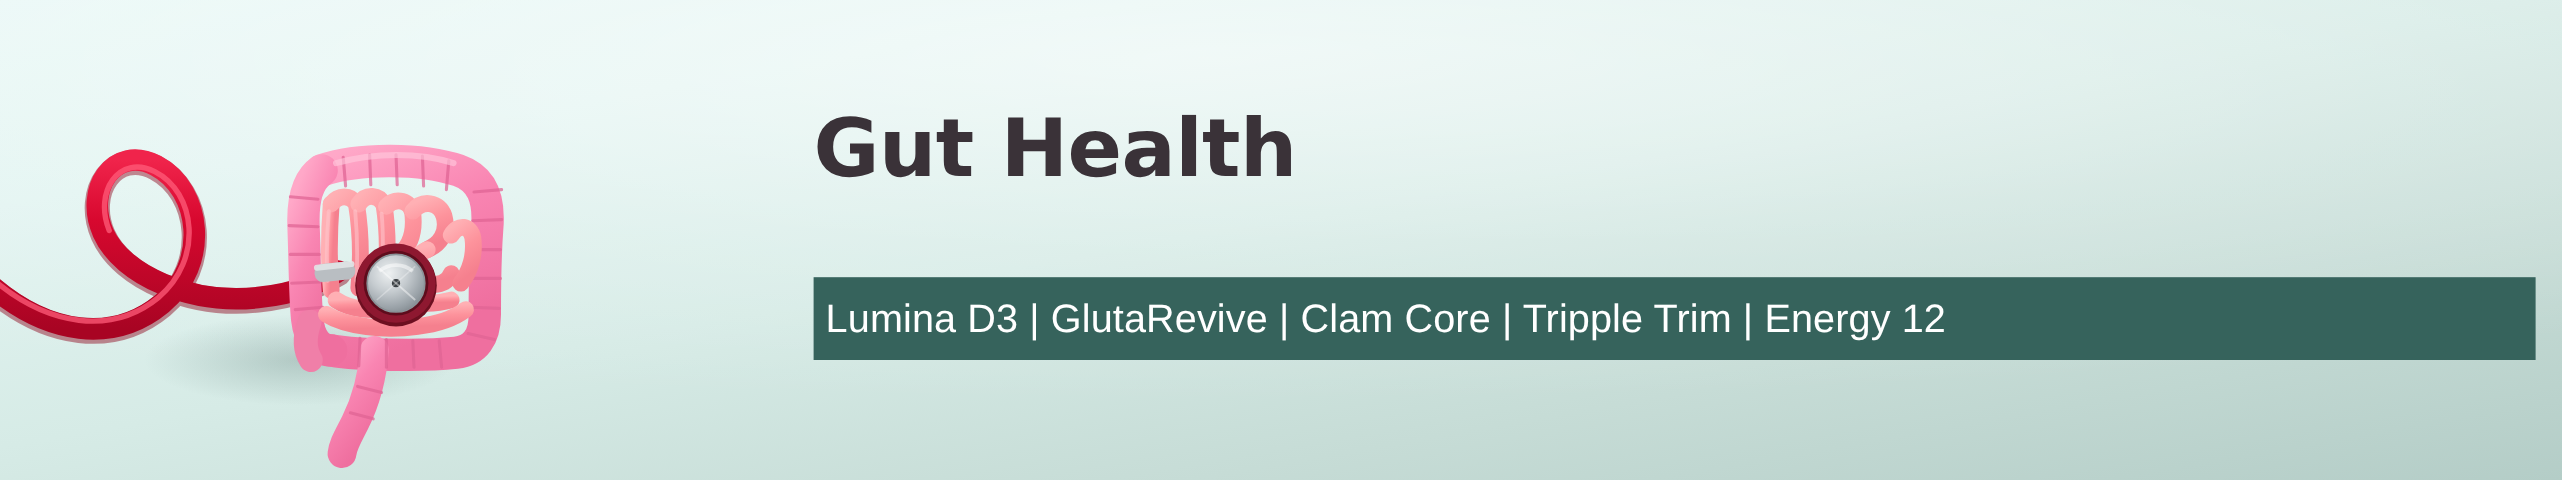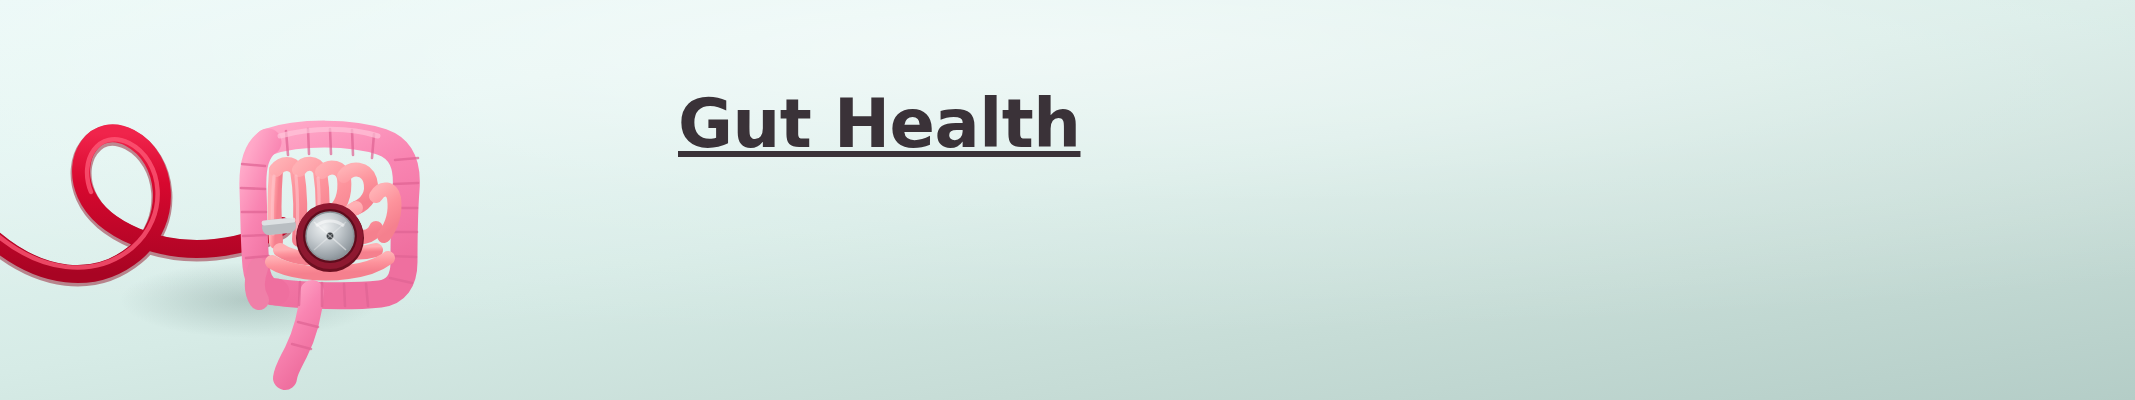--- a/index.html
+++ b/index.html
@@ -63,21 +63,20 @@
     left: 0;
     top: 88px;
     margin: 0;
     font-family: "DejaVu Sans", sans-serif;
     font-size: 67px;
     font-weight: 700;
     letter-spacing: -0.5px;
     line-height: 1.08;
     color: #3a3238;
     white-space: nowrap;
-    text-decoration: underline;
   }
 
   .product-bar {
     position: absolute;
     left: 0;
     top: 231px;
     width: 1435px;
     height: 69px;
     background: #36635c;
     display: flex;
@@ -239,16 +238,19 @@
         <path d="M 346 222 L 314 250" stroke="#ffffff" stroke-width="1.2" opacity="0.3"></path>
         <path d="M 316 226 A 22 22 0 0 1 344 226" fill="none" stroke="#ffffff" stroke-width="3" opacity="0.5"></path>
       </g>
     </svg>
   </div>
 
   <div class="content">
 
     <h1 class="page-title">Gut Health</h1>
 
+    <div class="product-bar">
+      <span class="product-bar-text">Lumina D3 | GlutaRevive | Clam Core | Tripple Trim | Energy 12</span>
+    </div>
 
   </div>
 
 </div>
 
 </body></html>

